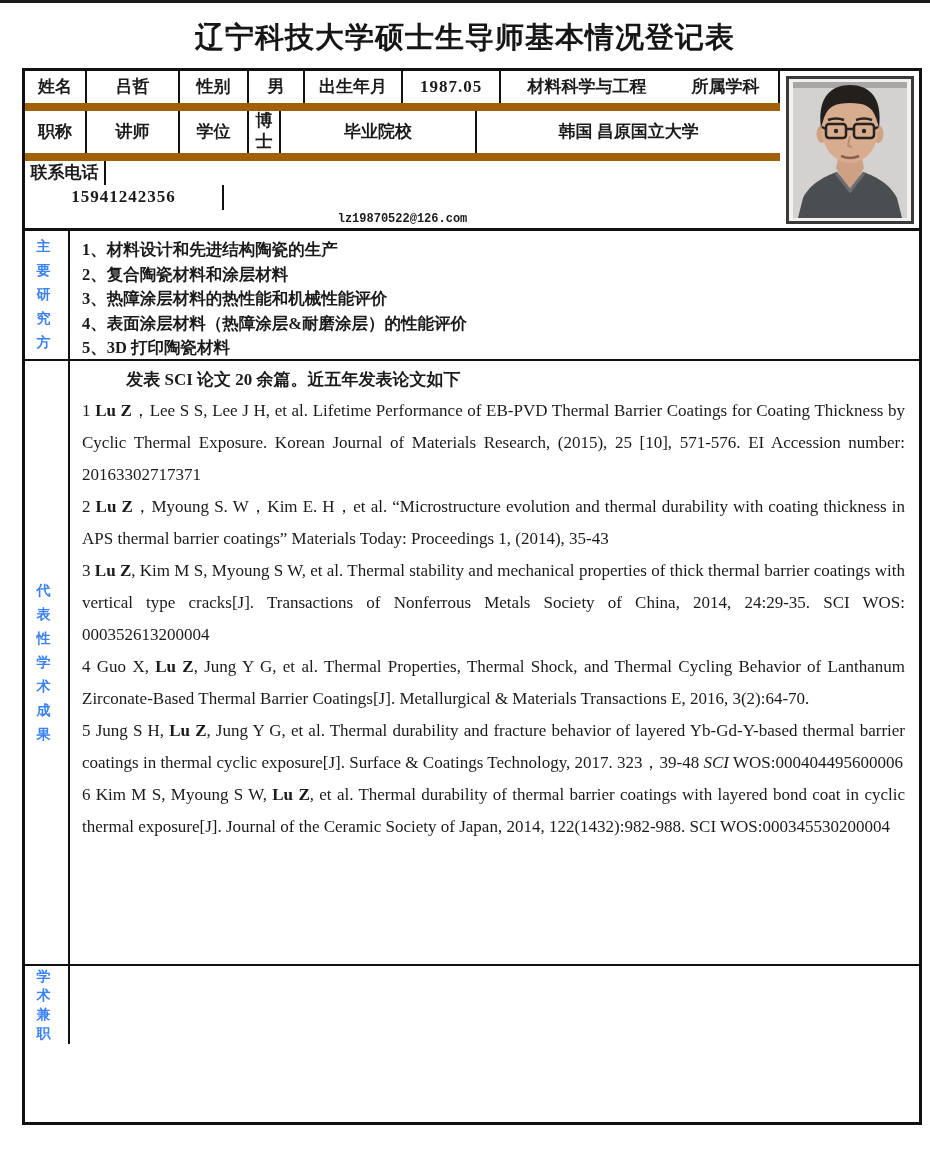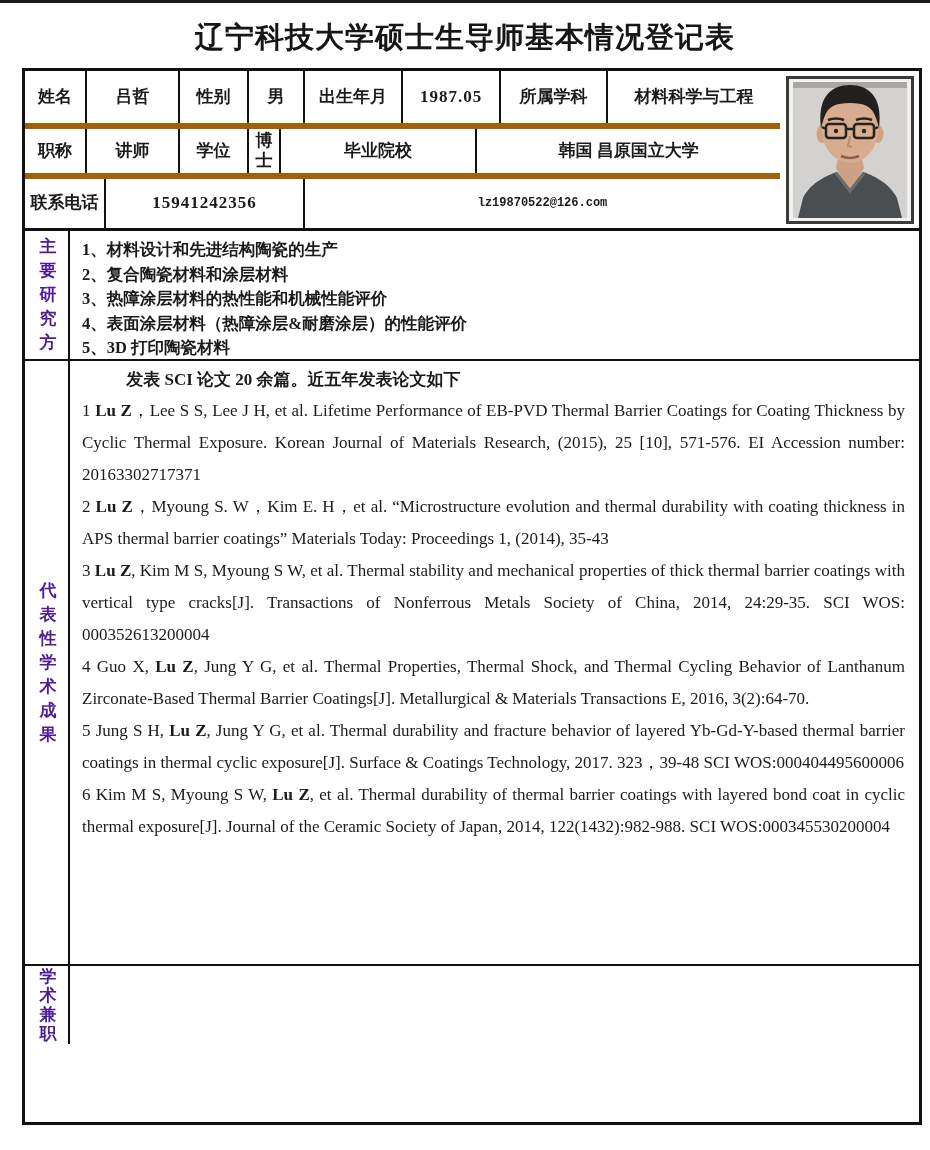--- a/index.html
+++ b/index.html
@@ -24,22 +24,22 @@
   .form {
     position: absolute;
     left: 22px; top: 68px;
     width: 900px; height: 1057px;
     border: 3px solid #111;
     background: #fff;
   }
   
   .top-block { display: flex; height: 160px; border-bottom: 3px solid #111; }
   .info-left { flex: 1; display: flex; flex-direction: column; }
-  .info-row { display: flex; border-bottom: 6px solid #a16207; }
-  .info-row:last-child { border-bottom: none; }
+  .info-row { display: flex; border-bottom: 8px solid #a16207; }
+  .info-row:last-child { border-bottom: none; flex-direction: column; }
   .row-1 { height: 58px; }
   .row-2 { height: 50px; }
   .row-3 { flex: 1; }
   .cell {
     border-right: 2px solid #111;
     display: flex; align-items: center; justify-content: center;
     font-size: 17px; font-weight: bold;
     text-align: center; line-height: 1.2;
     padding: 2px 3px;
   }
@@ -55,23 +55,23 @@
   .section:last-child { border-bottom: none; }
   .section-label {
     width: 45px;
     border-right: 2px solid #111;
     display: flex; align-items: center; justify-content: center;
     flex-shrink: 0;
   }
   .vlabel {
     width: 20px;
     word-break: break-all;
-    text-align: right;
-    font-size: 17px; font-weight: bold;
-    color: #4c1d95;
+    text-align: left;
+    font-size: 14px; font-weight: bold;
+    color: #3b82f6;
   }
   .lh-research { line-height: 24px; }
   .lh-achv { line-height: 24px; }
   .lh-pos { line-height: 19px; }
   .lh-hon { line-height: 20px; }
   .section-content { flex: 1; min-width: 0; }
   
   .sec-research { height: 130px; }
   .research-content { padding: 7px 10px 0 12px; border-radius: 20px; }
   .research-item {
@@ -112,22 +112,22 @@
   <div class="top-block">
     <div class="info-left">
 
       <div class="info-row row-1">
         <div class="cell" style="width:62px">姓名</div>
         <div class="cell" style="width:93px">吕哲</div>
         <div class="cell" style="width:69px">性别</div>
         <div class="cell" style="width:56px">男</div>
         <div class="cell" style="width:98px">出生年月</div>
         <div class="cell num" style="width:98px">1987.05</div>
+        <div class="cell last" style="flex:1">材料科学与工程</div>
         <div class="cell" style="width:107px">所属学科</div>
-        <div class="cell last" style="flex:1">材料科学与工程</div>
       </div>
 
       <div class="info-row row-2">
         <div class="cell" style="width:62px">职称</div>
         <div class="cell" style="width:93px">讲师</div>
         <div class="cell" style="width:69px">学位</div>
         <div class="cell" style="width:32px">博士</div>
         <div class="cell" style="width:196px">毕业院校</div>
         <div class="cell last" style="flex:1">韩国 昌原国立大学</div>
       </div>
@@ -194,21 +194,21 @@
     <div class="section-label">
       <div class="vlabel lh-achv">代表性学术成果</div>
     </div>
     <div class="section-content achv-content">
       <div class="achv-header">发表 SCI 论文 20 余篇。近五年发表论文如下</div>
       <div>
           <p class="paper"><span>1 </span><span style="font-weight: bold;">Lu Z</span><span>，Lee S S, Lee J H, et al. Lifetime Performance of EB-PVD Thermal Barrier Coatings for Coating Thickness by Cyclic Thermal Exposure. Korean Journal of Materials Research, (2015), 25 [10], 571-576.   EI Accession number: 20163302717371</span></p>
           <p class="paper"><span>2 </span><span style="font-weight: bold;">Lu Z</span><span>，Myoung S. W，Kim E. H，et al. “Microstructure evolution and thermal durability with coating thickness in APS thermal barrier coatings” Materials Today: Proceedings 1, (2014), 35-43</span></p>
           <p class="paper"><span>3 </span><span style="font-weight: bold;">Lu Z</span><span>,   Kim M S, Myoung S W, et al. Thermal stability and mechanical properties of thick thermal barrier coatings with vertical type cracks[J]. Transactions of Nonferrous Metals Society of China, 2014, 24:29-35. SCI WOS: 000352613200004</span></p>
           <p class="paper"><span>4 Guo X, </span><span style="font-weight: bold;">Lu Z</span><span>, Jung Y G, et al. Thermal Properties, Thermal Shock, and Thermal Cycling Behavior of Lanthanum Zirconate-Based Thermal Barrier Coatings[J]. Metallurgical &amp; Materials Transactions E, 2016, 3(2):64-70.</span></p>
-          <p class="paper"><span>5 Jung S H, </span><span style="font-weight: bold;">Lu Z</span><span>, Jung Y G, et al. Thermal durability and fracture behavior of layered Yb-Gd-Y-based thermal barrier coatings in thermal cyclic exposure[J]. Surface &amp; Coatings Technology, 2017. 323，39-48 </span><span style=" margin-top: 24px;">SCI</span><span> WOS:000404495600006</span></p>
+          <p class="paper"><span>5 Jung S H, </span><span style="font-weight: bold;">Lu Z</span><span>, Jung Y G, et al. Thermal durability and fracture behavior of layered Yb-Gd-Y-based thermal barrier coatings in thermal cyclic exposure[J]. Surface &amp; Coatings Technology, 2017. 323，39-48 </span><span style="font-style: italic; margin-top: 24px;">SCI</span><span> WOS:000404495600006</span></p>
           <p class="paper"><span>6 Kim M S, Myoung S W, </span><span style="font-weight: bold;">Lu Z</span><span>, et al. Thermal durability of thermal barrier coatings with layered bond coat in cyclic thermal exposure[J]. Journal of the Ceramic Society of Japan, 2014, 122(1432):982-988. SCI WOS:000345530200004</span></p>
         </div>
     </div>
   </div>
 
   <div class="section sec-pos">
     <div class="section-label">
       <div class="vlabel lh-pos">学术兼职</div>
     </div>
     <div class="section-content empty-content"></div>

